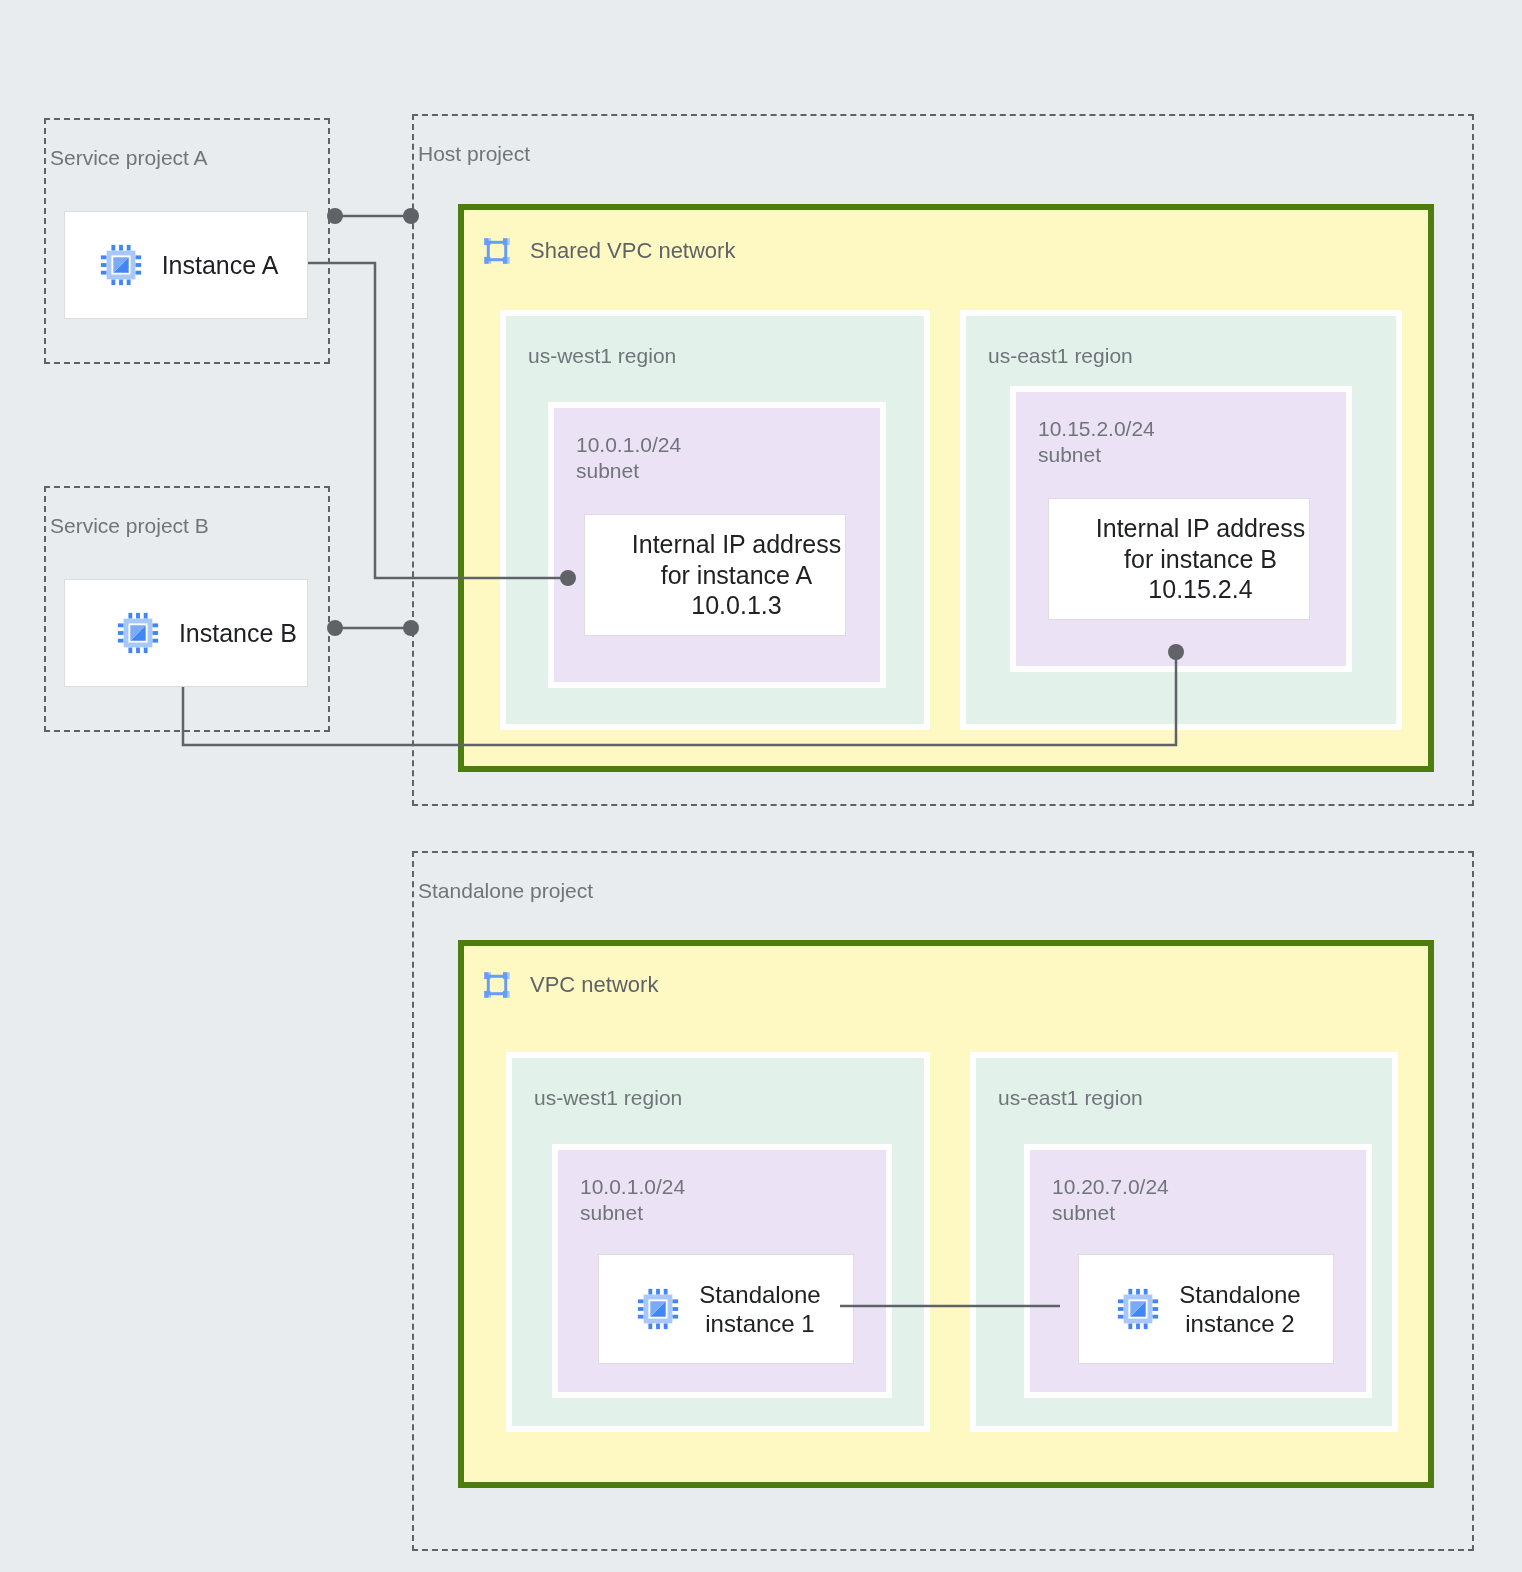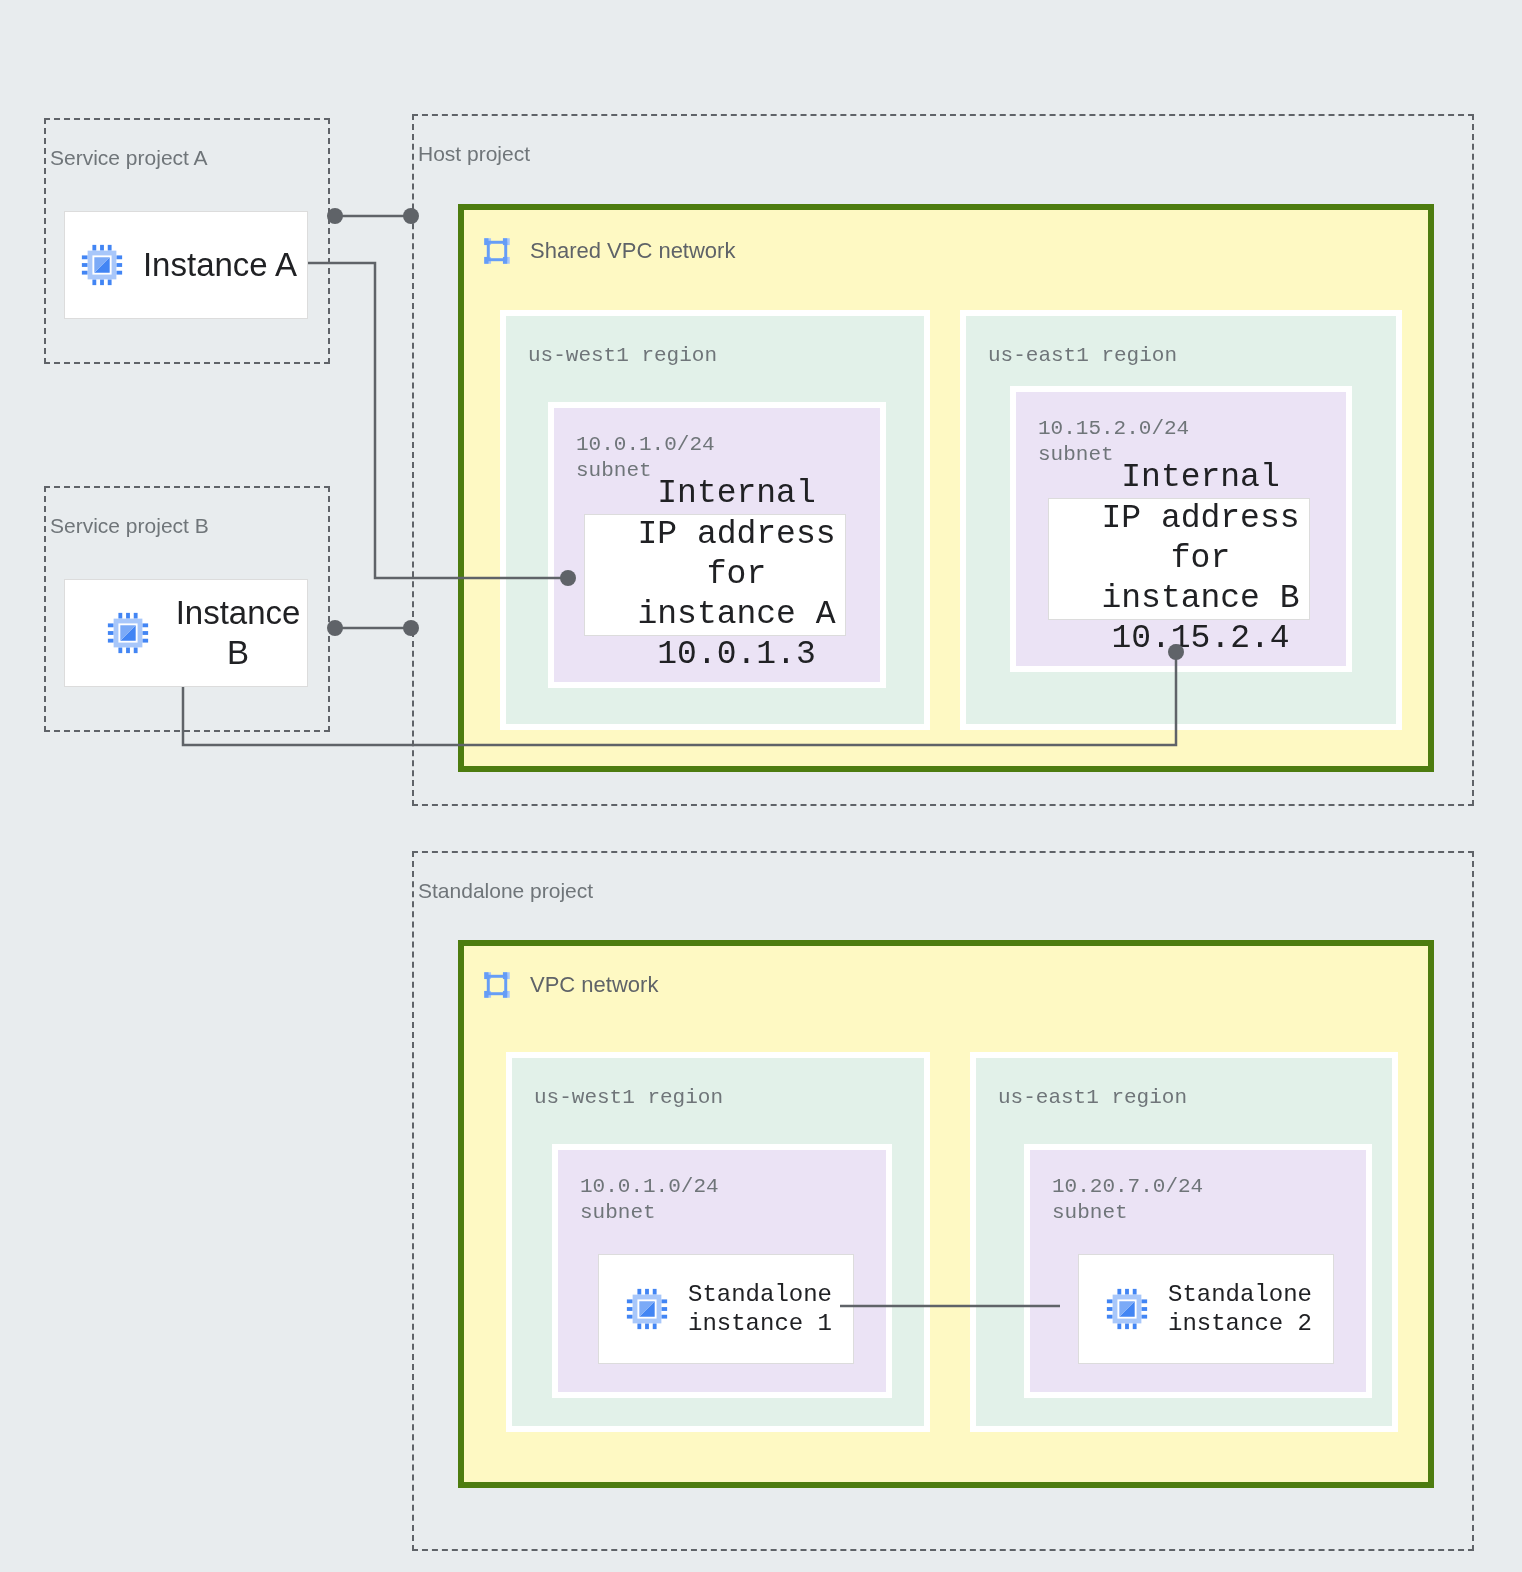--- a/index.html
+++ b/index.html
@@ -29,38 +29,37 @@
   }
 
   
   .card {
     position: absolute;
     background: #ffffff;
     border: 1px solid #dcdcdc;
     display: flex; align-items: center; justify-content: center; padding-left: 43px;
   }
   .card.inst { gap: 18px; padding-left: 4px; }
-  .card .label { font-size: 33px; color: #202124; line-height: 1.22; text-align: center; white-space: pre-line; }
+  .card .label { font-size: 25px; color: #202124; line-height: 1.22; text-align: center; white-space: pre-line; }
   .card .label.small { font-size: 24px; }
 
   
   .vpc {
     position: absolute;
     background: #fef9c3;
     border: 6px solid #4d7c0f;
   }
   .vpc-head { position: absolute; display: flex; align-items: center; gap: 16px; }
   .vpc-title { font-size: 22px; color: #5f6368; white-space: nowrap; }
 
   
   .region {
     position: absolute;
     background: #e2f1e9;
     border: 6px solid #ffffff;
-    font-family: Liberation Mono, monospace;
   }
   .region-label { position: absolute; left: 22px; top: 28px; font-size: 21px; color: #6f7579; white-space: nowrap; }
 
   
   .subnet {
     position: absolute;
     background: #ebe3f5;
     border: 6px solid #ffffff;
   }
   .subnet-label { position: absolute; left: 22px; top: 24px; font-size: 21px; color: #6f7579; line-height: 1.25; white-space: pre-line; }

